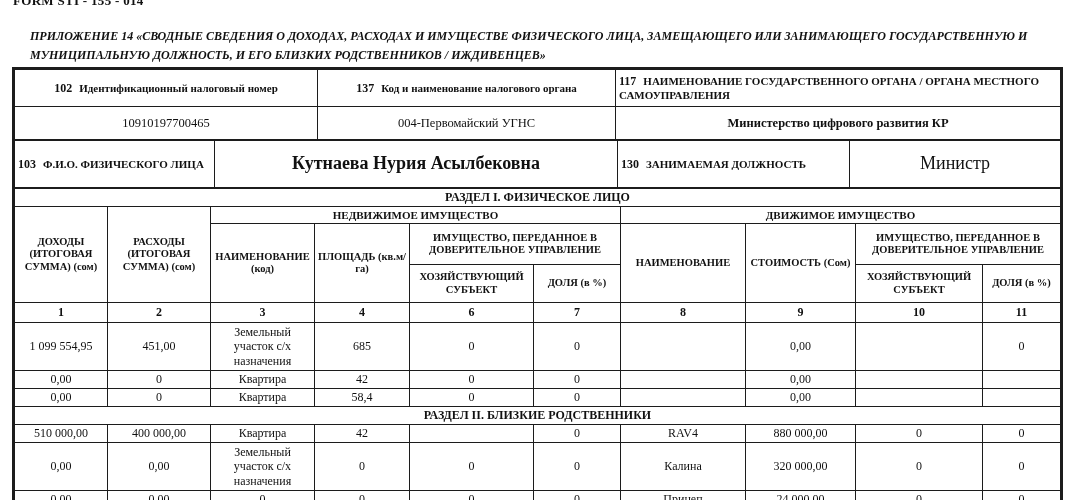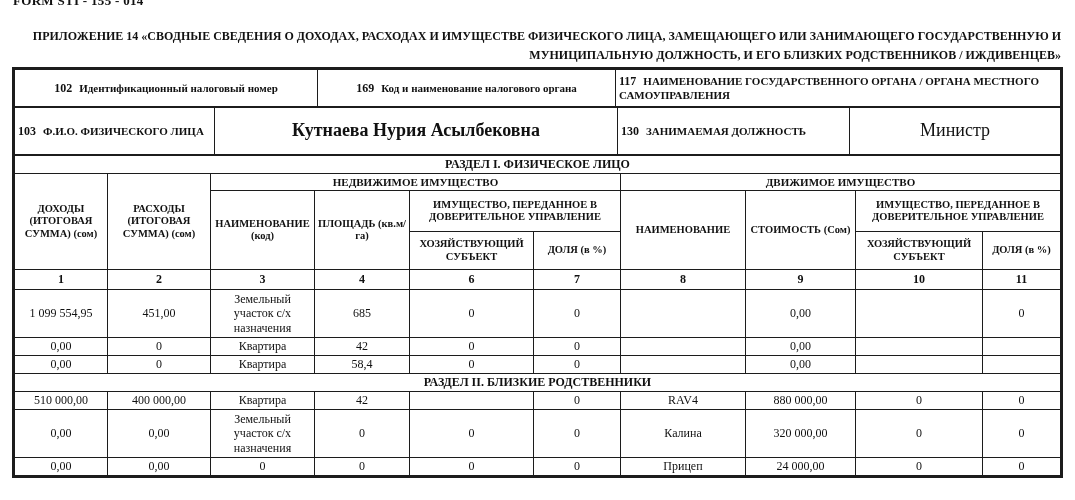--- a/index.html
+++ b/index.html
@@ -5,22 +5,22 @@
   html,body{margin:0;padding:0;background:#fff;}
   body{
     width:1075px;height:500px;position:relative;overflow:hidden;
     font-family:"Liberation Serif","DejaVu Serif",serif;color:#111;
   }
   .form-code{
     position:absolute;top:-7px;left:13px;font-size:13px;font-weight:bold;
     letter-spacing:.3px;white-space:nowrap;
   }
   .title{
-    position:absolute;top:27px;left:8px;right:0;text-align:right;
-    font-size:12px;font-weight:bold;line-height:1.55;padding:0 14px;
+    position:absolute;top:27px;left:16px;right:0;text-align:left;
+    font-size:12px;font-weight:bold;line-height:1.55;padding:0 14px;font-style:italic;
   }
   .doc{
     position:absolute;top:67px;left:12px;width:1051px;
     border:2px solid #1c1c1c;box-sizing:border-box;background:#fff;
   }
   table{border-collapse:collapse;table-layout:fixed;width:100%;}
   td{
     border:1px solid #1c1c1c;padding:1px 3px;vertical-align:middle;
     text-align:center;font-size:12px;line-height:1.2;overflow:hidden;
   }
@@ -56,25 +56,30 @@
         <col style="width:303px">
         <col style="width:298px">
         <col>
       </colgroup>
     <tbody>
         <tr>
       <td class="lbl">
         <span class="code">102</span><span>Идентификационный налоговый номер</span>
       </td>
       <td class="lbl">
-        <span class="code">169</span><span>Код и наименование налогового органа</span>
+        <span class="code">137</span><span>Код и наименование налогового органа</span>
       </td>
       <td class="lbl tl">
         <span class="code">117</span><span>НАИМЕНОВАНИЕ ГОСУДАРСТВЕННОГО ОРГАНА / ОРГАНА МЕСТНОГО САМОУПРАВЛЕНИЯ</span>
       </td>
+    </tr>
+    <tr>
+      <td class="val">10910197700465</td>
+      <td class="val">004-Первомайский УГНС</td>
+      <td class="val bold">Министерство цифрового развития КР</td>
     </tr>
   </tbody>
     </table>
 
   <table class="tB">
     <colgroup>
         <col style="width:200px">
         <col style="width:403px">
         <col style="width:232px">
         <col>

